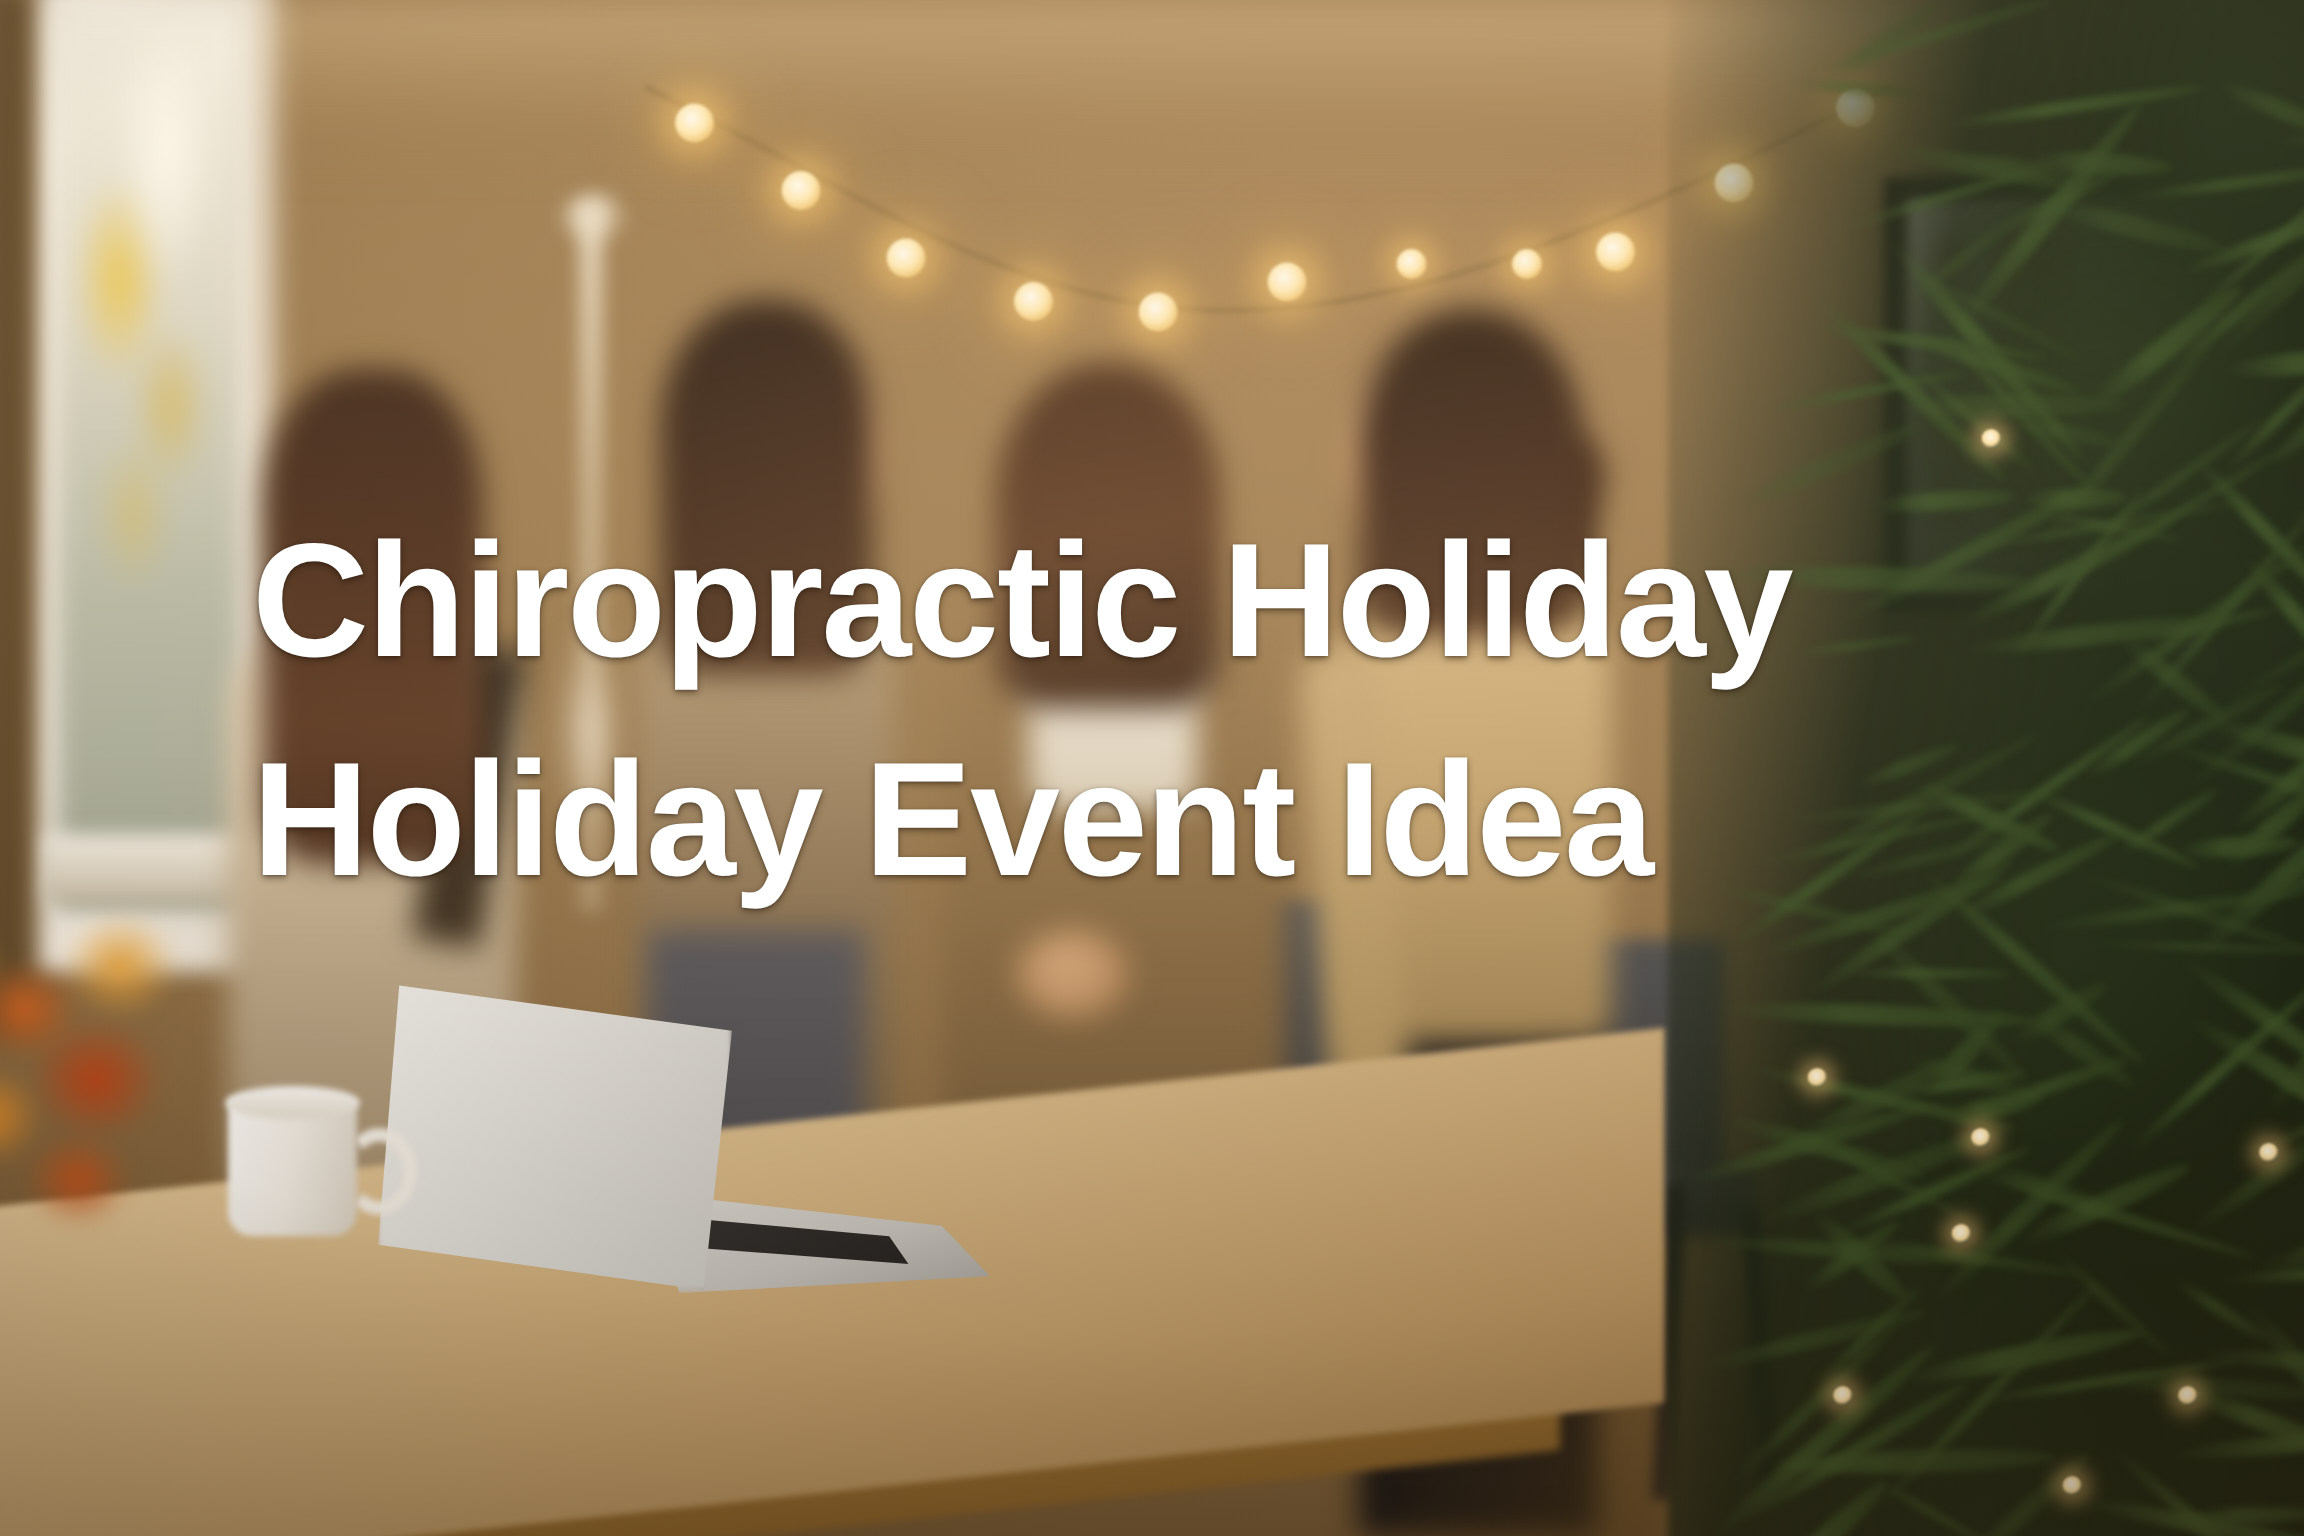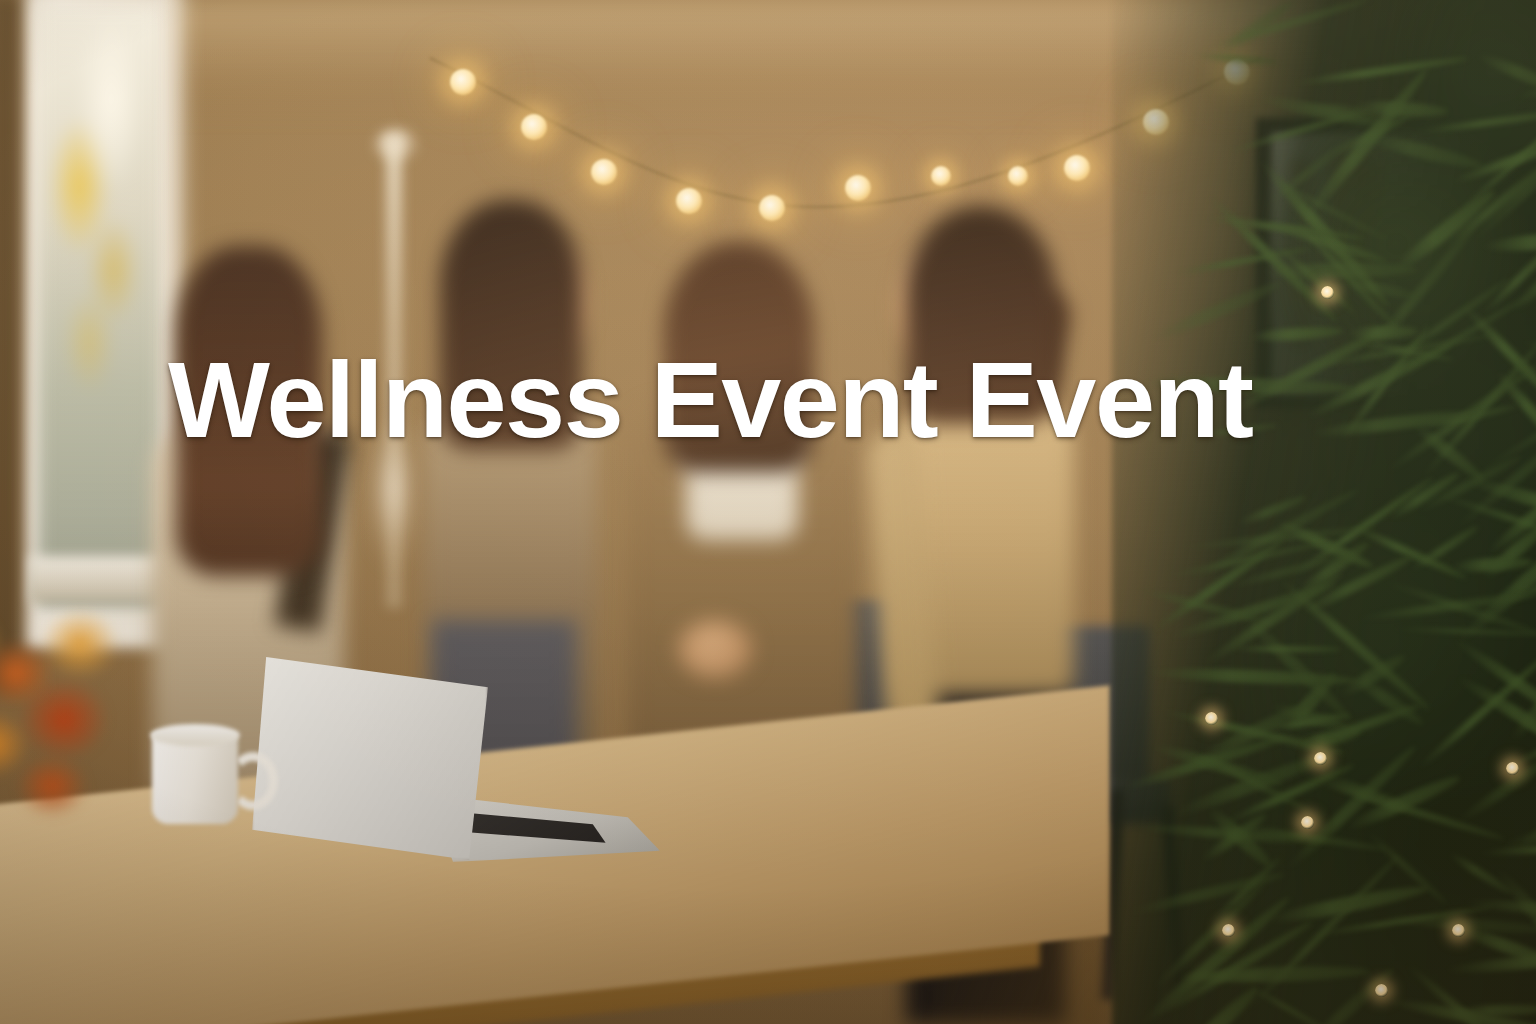--- a/index.html
+++ b/index.html
@@ -656,16 +656,17 @@
       <div class="twinkle" style="left: 1375px; top: 984px;"></div>
       <div class="twinkle" style="left: 1452px; top: 924px;"></div>
       <div class="twinkle" style="left: 1506px; top: 762px;"></div>
       <div class="twinkle" style="left: 1222px; top: 924px;"></div>
     </div>
 
   <div class="layer" id="grade"></div>
   <div class="layer" id="warm"></div>
 
   <div id="headline">
-    <span class="line">Wellness Event Event</span>
+    <span class="line">Chiropractic Holiday</span>
+    <span class="line">Holiday Event Idea</span>
   </div>
 
 </div>
 
 </body></html>

